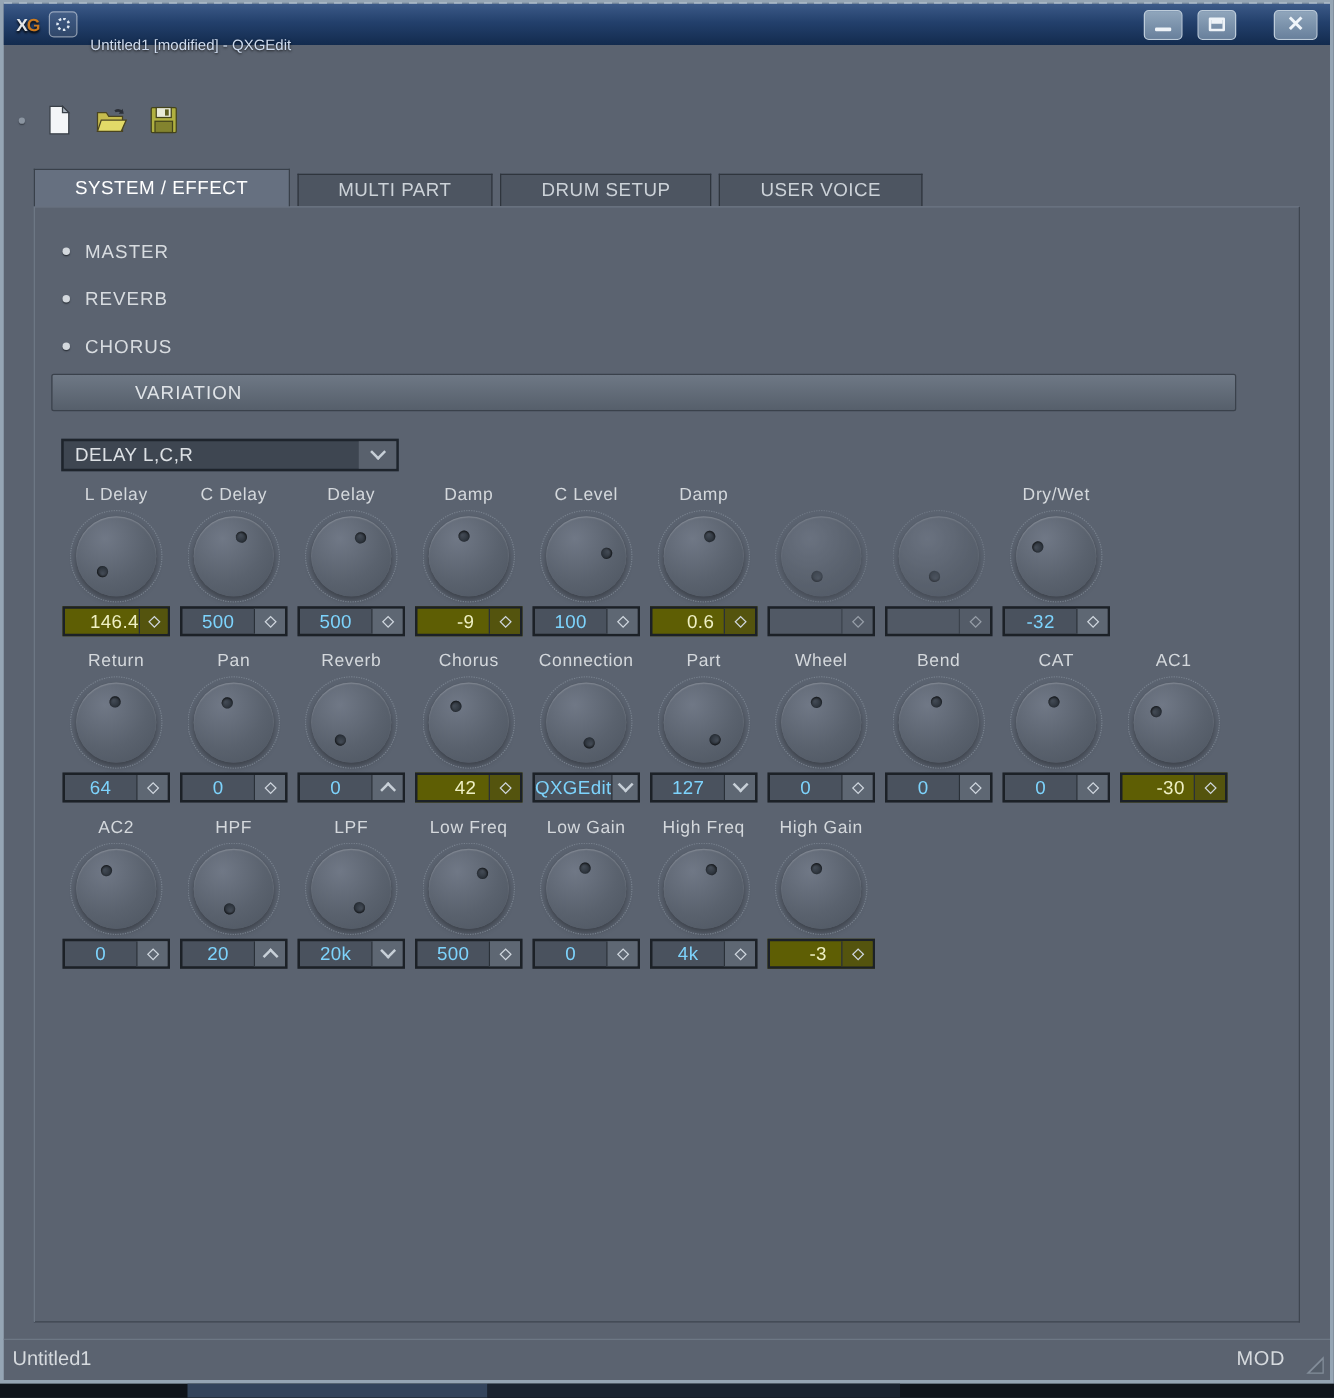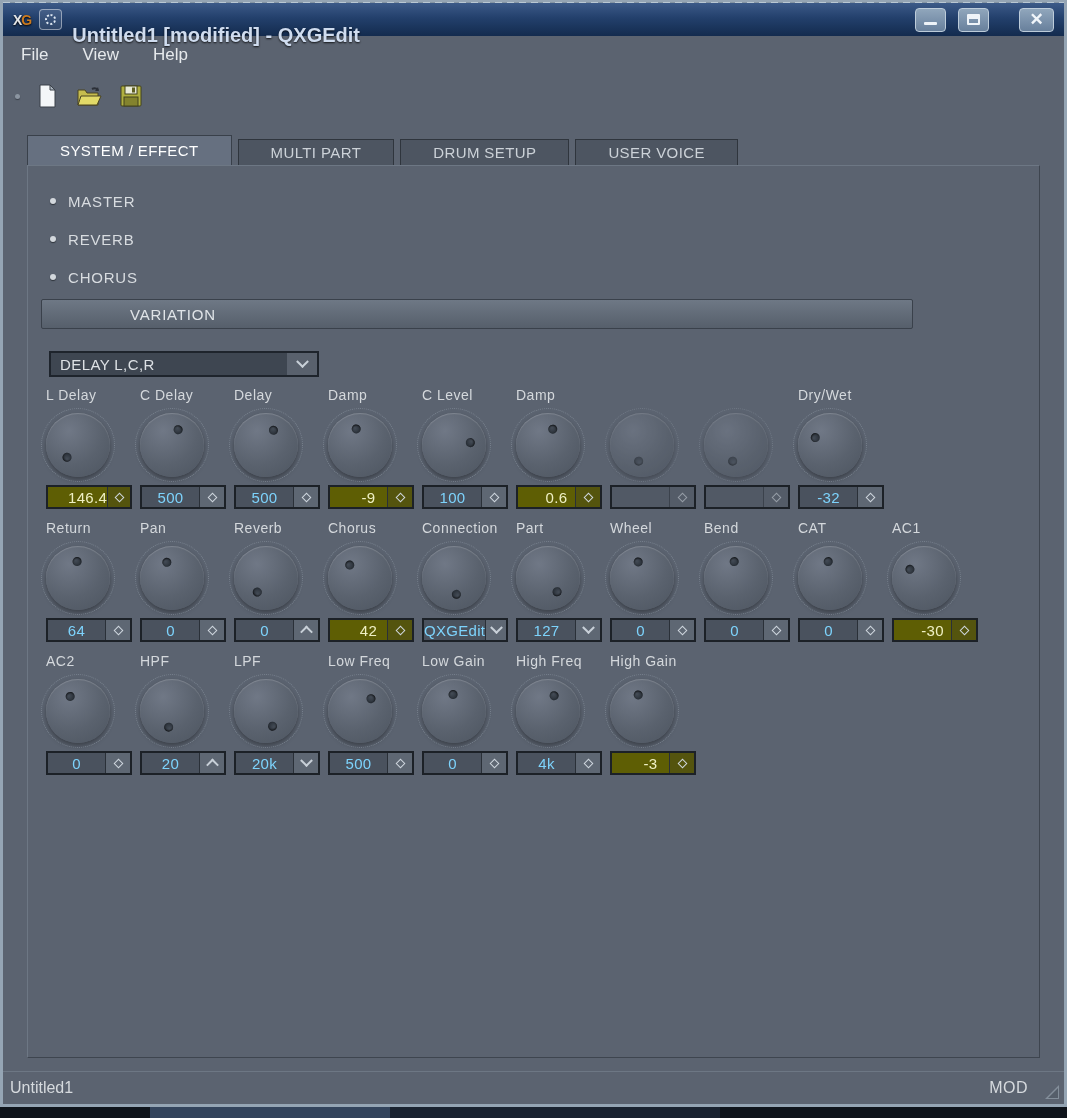--- a/index.html
+++ b/index.html
@@ -15,21 +15,21 @@
   
   .titlebar { position:absolute; left:0; top:0; right:0; height:33px;
               background:linear-gradient(180deg,#3c5a88 0%, #23406c 45%, #132b4e 100%);
               display:flex; align-items:center; padding:0 6px; }
   .xg-logo { font-weight:bold; font-size:14px; letter-spacing:-1px; margin:0 8px 0 4px; }
   .xg-logo .x { color:#e4e6e8; text-shadow:0 1px 2px #000; }
   .xg-logo .g { color:#cc7a1e; text-shadow:0 1px 2px #000; }
   .sysmenu-btn { width:23px; height:21px; border:1px solid rgba(255,255,255,.45); border-radius:4px;
               background:rgba(255,255,255,.10); display:flex; align-items:center; justify-content:center; margin-right:10px; }
   .sysmenu-btn .ring { width:11px; height:11px; border:2px dotted #dfe8f2; border-radius:50%; }
-  .title-text { color:#cfdcef; font-weight:bold; font-size:20px; text-shadow:0 1px 2px rgba(0,0,0,.8);margin-top:32px; }
+  .title-text { color:#cfdcef; font-weight:normal; font-size:12px; text-shadow:0 1px 2px rgba(0,0,0,.8);margin-top:32px; }
   .winbtns { margin-left:auto; display:flex; gap:12px; align-items:center; padding-right:4px; }
   .winbtn { width:31px; height:24px; border-radius:4px; border:1px solid #bdccda;
             background:linear-gradient(180deg,#90a6bc,#68809c); display:flex; align-items:center; justify-content:center; }
   .winbtn.close { margin-left:18px; width:35px; }
   .glyph-min { width:13px; height:3px; background:#eef3f8; border-radius:1px; margin-top:8px; }
   .glyph-max { width:13px; height:11px; border:2px solid #eef3f8; border-radius:1px; }
   .glyph-max::before { content:""; display:block; height:3px; background:#eef3f8; }
   .glyph-close { color:#f0f5fa; font-size:17px; font-weight:bold; line-height:1; }
 
   
@@ -47,35 +47,35 @@
   .tab.active { height:30px; background:#667080; color:#ffffff; border-color:#39404a; position:relative; z-index:3; }
 
   
   .pane { position:absolute; left:24px; top:162px; width:1013px; height:893px; background:#5b6370;
           border:1px solid #6d7784; border-right-color:#3e454f; border-bottom-color:#3e454f; z-index:2; }
 
   .group-collapsed { position:absolute; left:22px; height:22px; display:flex; align-items:center; gap:12px; cursor:default; }
   .bullet { width:6px; height:6px; border-radius:50%; background:#d3d8dd; box-shadow:0 1px 1px #2c323a; }
   .group-label { color:#d8dce0; font-size:15px; letter-spacing:.8px; }
 
-  .group-expanded { position:absolute; left:13px; top:133px; width:872px; height:30px;
+  .group-expanded { position:absolute; left:13px; top:133px; width:948px; height:30px;
           background:linear-gradient(180deg,#6e7885,#565f6b); border:1px solid #3a414b; border-radius:2px;
-          display:flex; align-items:center; padding-left:88px; }
+          display:flex; align-items:center; padding-left:66px; }
   .group-expanded .group-label { color:#e0e4e8; }
 
   
   .fxcombo { position:absolute; left:21px; top:185px; width:270px; height:26px; background:#3e4651;
              border:2px solid #1e242c; display:flex; align-items:center; }
   .fxcombo .val { flex:1; color:#dde1e5; font-size:15px; padding-left:9px; letter-spacing:.4px; }
   .fxcombo .btn { width:30px; height:100%; background:#59616d; display:flex; align-items:center; justify-content:center; }
 
   
   .grid { position:absolute; left:18px; top:221px; width:940px; }
   .prow { display:flex; margin-bottom:11px; }
-  .cell { width:94px; display:flex; flex-direction:column; align-items:flex-start; }
+  .cell { width:94px; display:flex; flex-direction:column; align-items:center; }
   .plabel { height:20px; color:#d4d8dc; font-size:14px; letter-spacing:.5px; white-space:nowrap; }
   .knobwrap { height:76px; display:flex; align-items:center; justify-content:center; }
   .knob { width:64px; height:64px; border-radius:50%; position:relative;
           background:radial-gradient(circle at 36% 28%, #707886 0%, #5a626e 55%, #4d5560 100%);
           box-shadow:0 3px 5px rgba(0,0,0,.35), inset 0 1px 1px rgba(255,255,255,.18); }
   .knob::before { content:""; position:absolute; inset:-5px; border-radius:50%;
           border:1px dotted #828c98; opacity:.75; }
   .knob .arm { position:absolute; inset:0; }
   .knob .dot { position:absolute; left:50%; top:11px; width:9px; height:9px; margin-left:-4.5px; border-radius:50%;
           background:radial-gradient(circle at 35% 30%, #474f5a, #20262d); box-shadow:inset 0 1px 2px rgba(0,0,0,.7); }
@@ -130,25 +130,20 @@
         </div>
       <div class="winbtn">
           <div class="glyph-max"></div>
         </div>
       <div class="winbtn close">
           <div class="glyph-close">✕</div>
         </div>
     </div>
   </div>
 
-  <div class="menubar">
-    <span class="menu-item">File</span>
-    <span class="menu-item">View</span>
-    <span class="menu-item">Help</span>
-  </div>
 
   <div class="toolbar">
     <div class="tb-handle"></div>
     <div class="tb-btn">
       <svg width="22" height="24" viewBox="0 0 22 24">
         <path d="M4 1 L14 1 L19 6 L19 23 L4 23 Z" fill="#f4f6f8" stroke="#3a4048" stroke-width="1"></path>
         <path d="M14 1 L14 6 L19 6 Z" fill="#aab4be" stroke="#3a4048" stroke-width="1"></path>
       </svg>
     </div>
     <div class="tb-btn">

